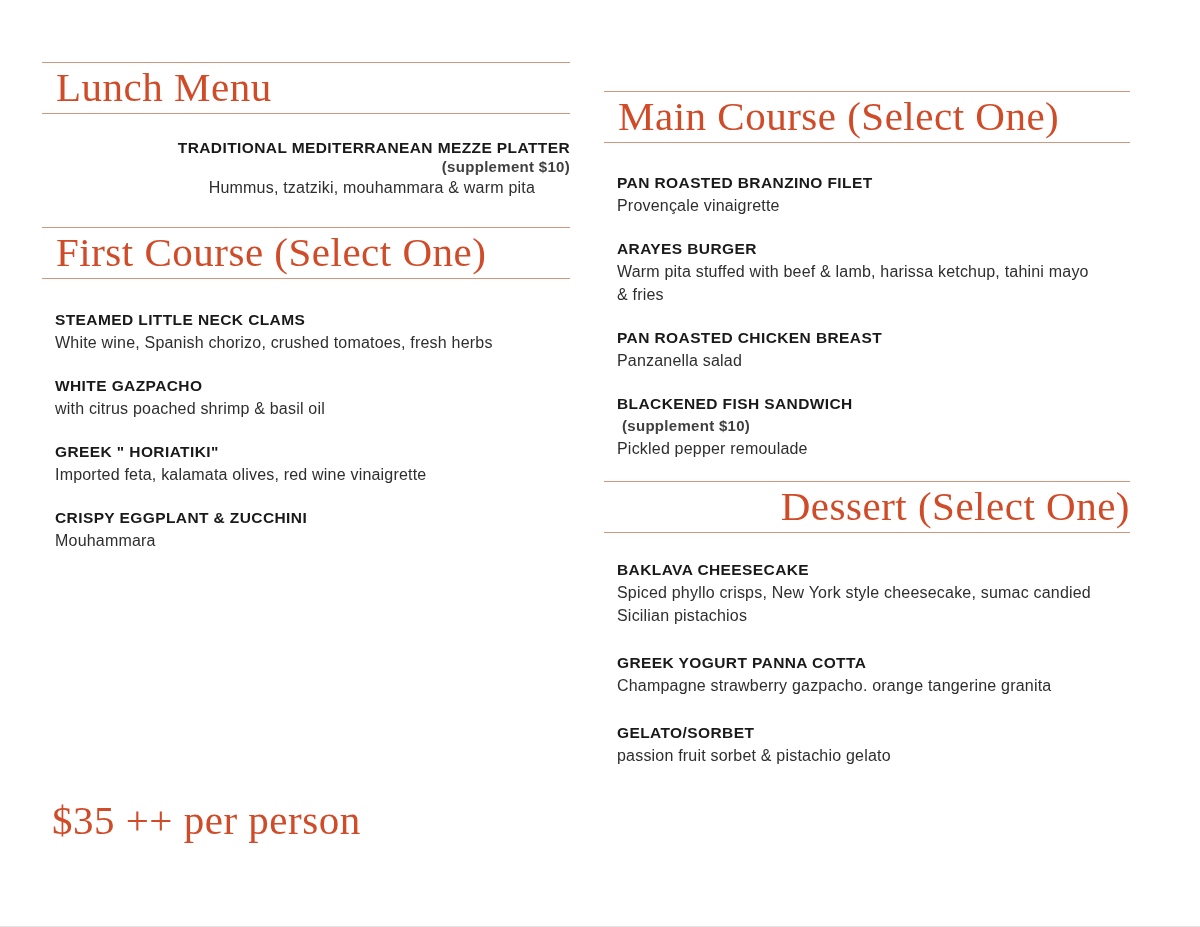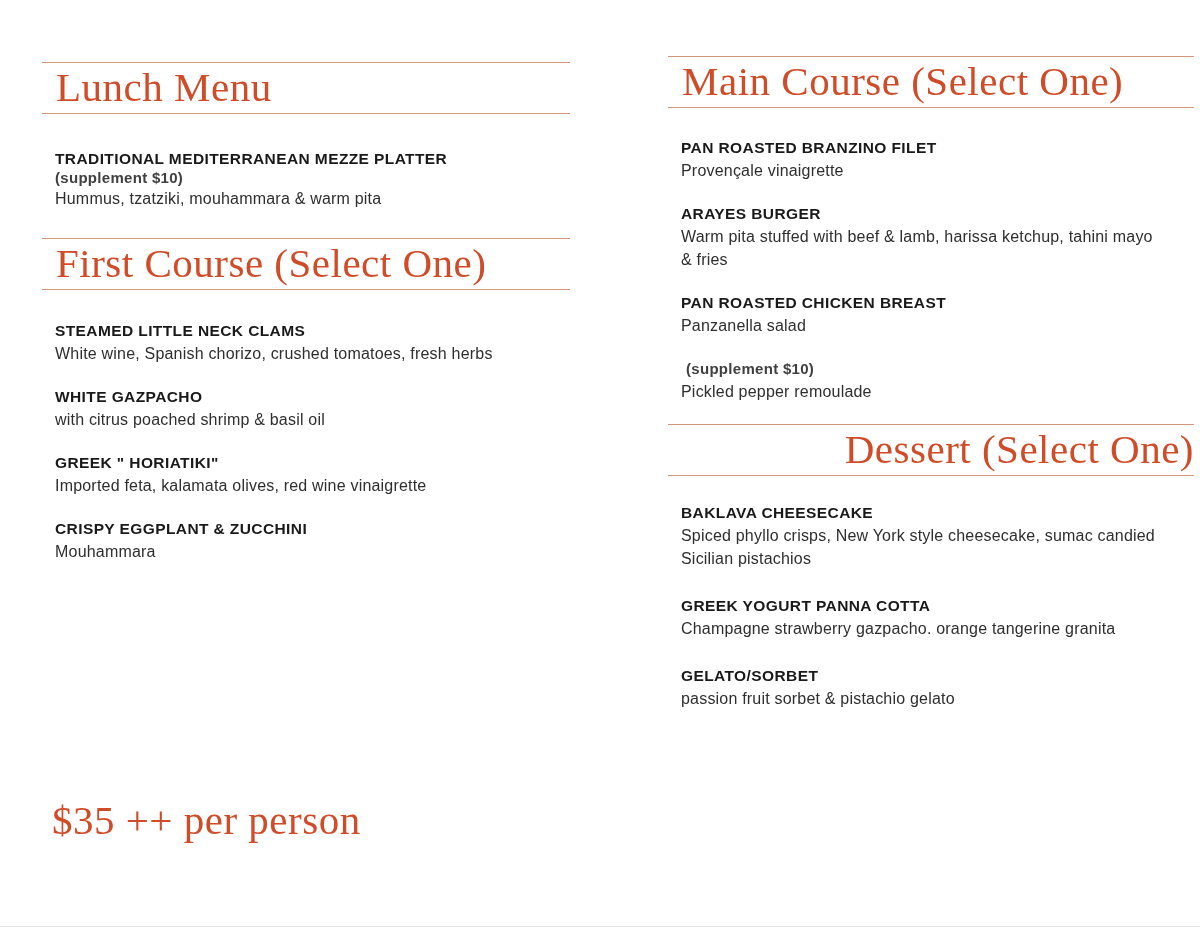--- a/index.html
+++ b/index.html
@@ -14,42 +14,42 @@
     height: 927px;
     background: #ffffff;
     overflow: hidden;
     border-bottom: 1px solid #e3e3e3;
   }
   .col {
     position: absolute;
     top: 0;
   }
   .col-left  { left: 42px;  width: 528px; padding-top: 62px; }
-  .col-right { left: 668px; width: 526px; padding-top: 56px; }
+  .col-right { left: 604px; width: 526px; padding-top: 56px; margin-top: 35px; }
 
   .section-header {
     border-top: 1.5px solid #d4977b;
     border-bottom: 1.5px solid #d4977b;
     padding: 2px 0 4px 14px;
   }
   .display {
     font-family: "Liberation Serif", serif;
     font-weight: 400;
     font-size: 41px;
     line-height: 44px;
     letter-spacing: 0.5px;
     color: #d04b27;
     white-space: nowrap;
   }
 
   .menu-item {
     padding-left: 13px;
     margin-bottom: 21px;
   }
-  .intro-item { margin-top: 35px; margin-bottom: 0; }
+  .intro-item { margin-top: 24px; margin-bottom: 0; text-align: right; }
   .first-course-items { margin-top: 30px; }
   .main-course-items  { margin-top: 29px; }
   .dessert-items      { margin-top: 26px; }
   .dessert-items .menu-item { margin-bottom: 25px; }
 
   .item-name {
     font-size: 15.5px;
     font-weight: bold;
     letter-spacing: 0.4px;
     line-height: 22px;
@@ -134,20 +134,21 @@
       </div>
       <div class="menu-item">
         <div class="item-name">ARAYES BURGER</div>
         <div class="item-desc">Warm pita stuffed with beef &amp; lamb, harissa ketchup, tahini mayo &amp; fries</div>
       </div>
       <div class="menu-item">
         <div class="item-name">PAN ROASTED CHICKEN BREAST</div>
         <div class="item-desc">Panzanella salad</div>
       </div>
       <div class="menu-item">
+        <div class="item-name">BLACKENED FISH SANDWICH</div>
         <div class="item-supplement indented">(supplement $10)</div>
         <div class="item-desc">Pickled pepper remoulade</div>
       </div>
     </div>
 
     <div class="section-header section-gap-right">
       <div class="display">Dessert (Select One)</div>
     </div>
 
     <div class="dessert-items">

